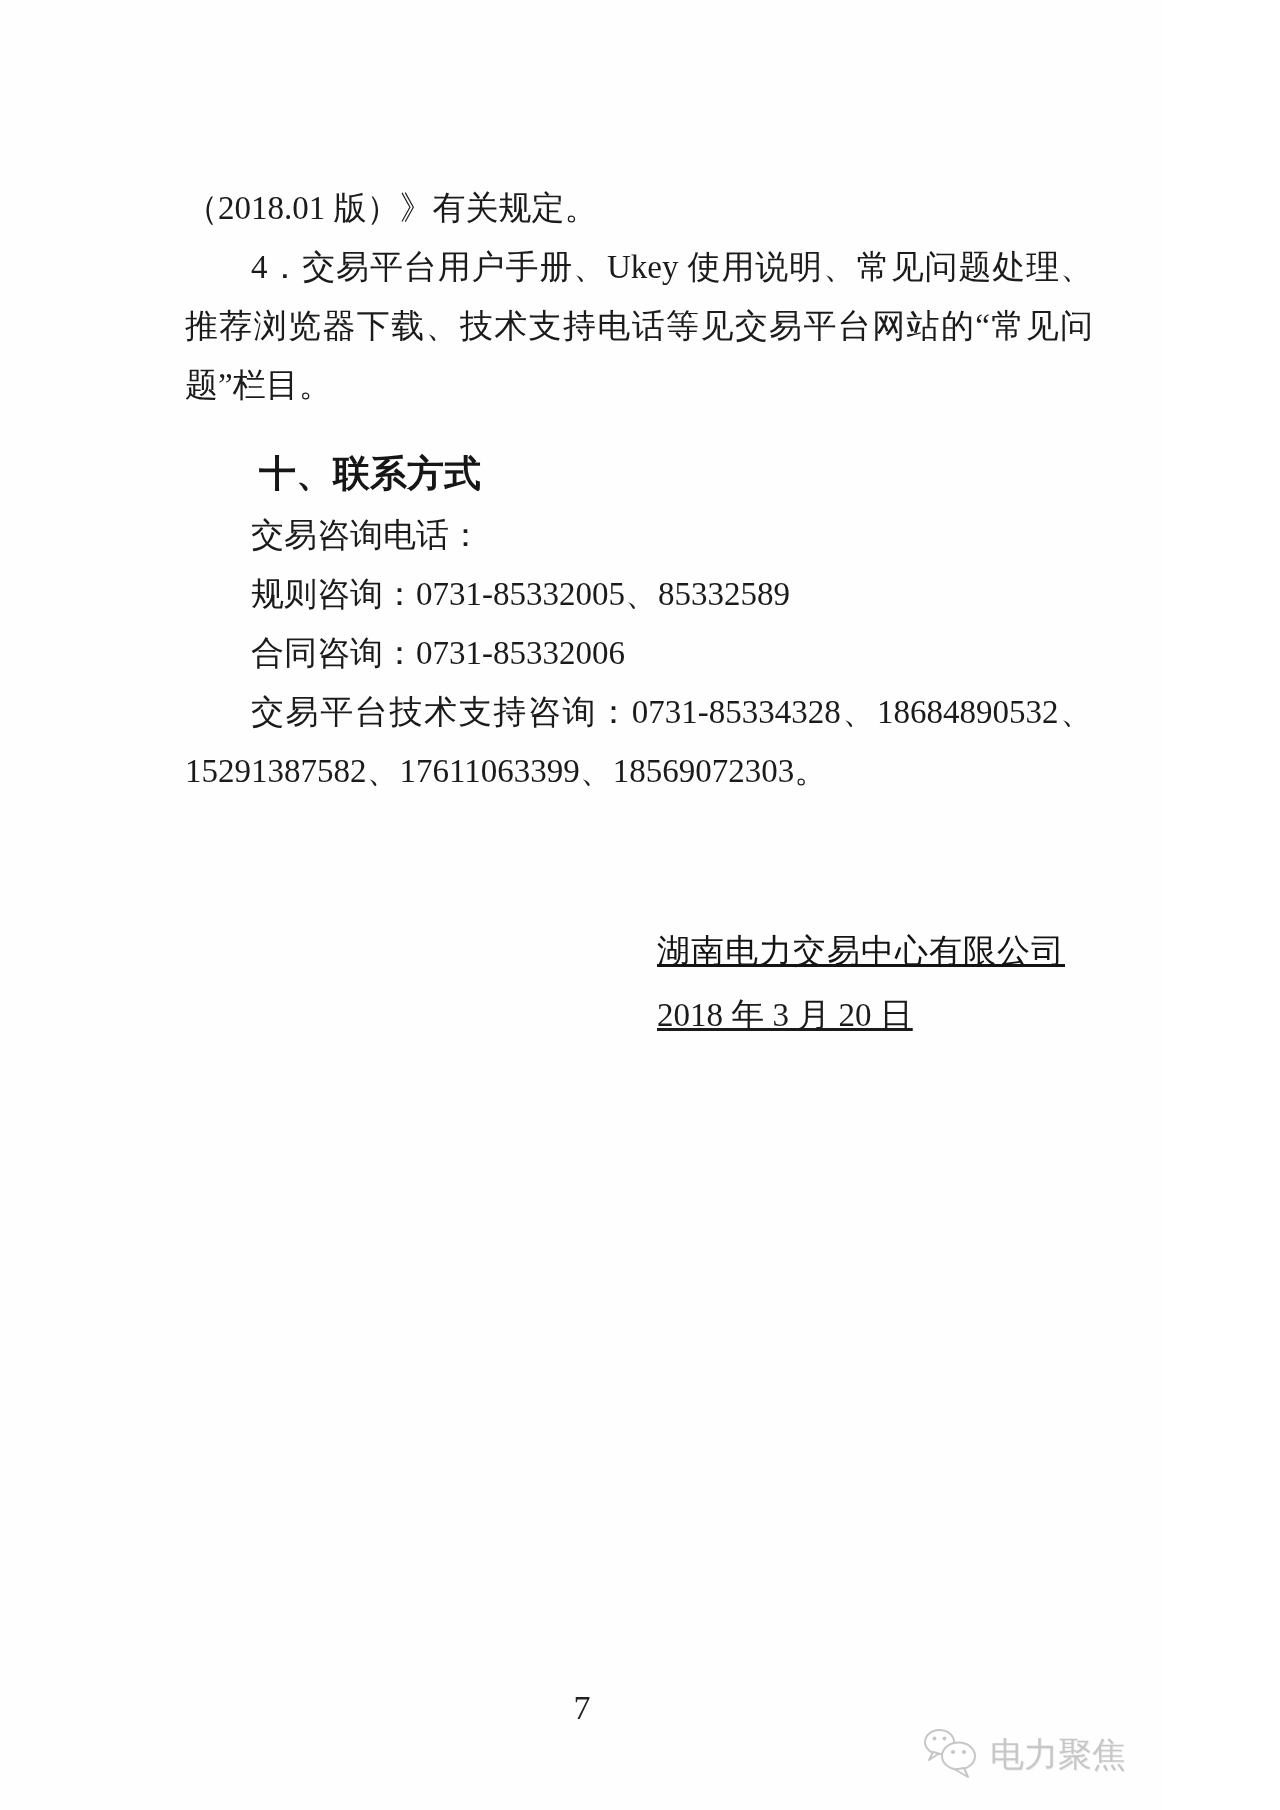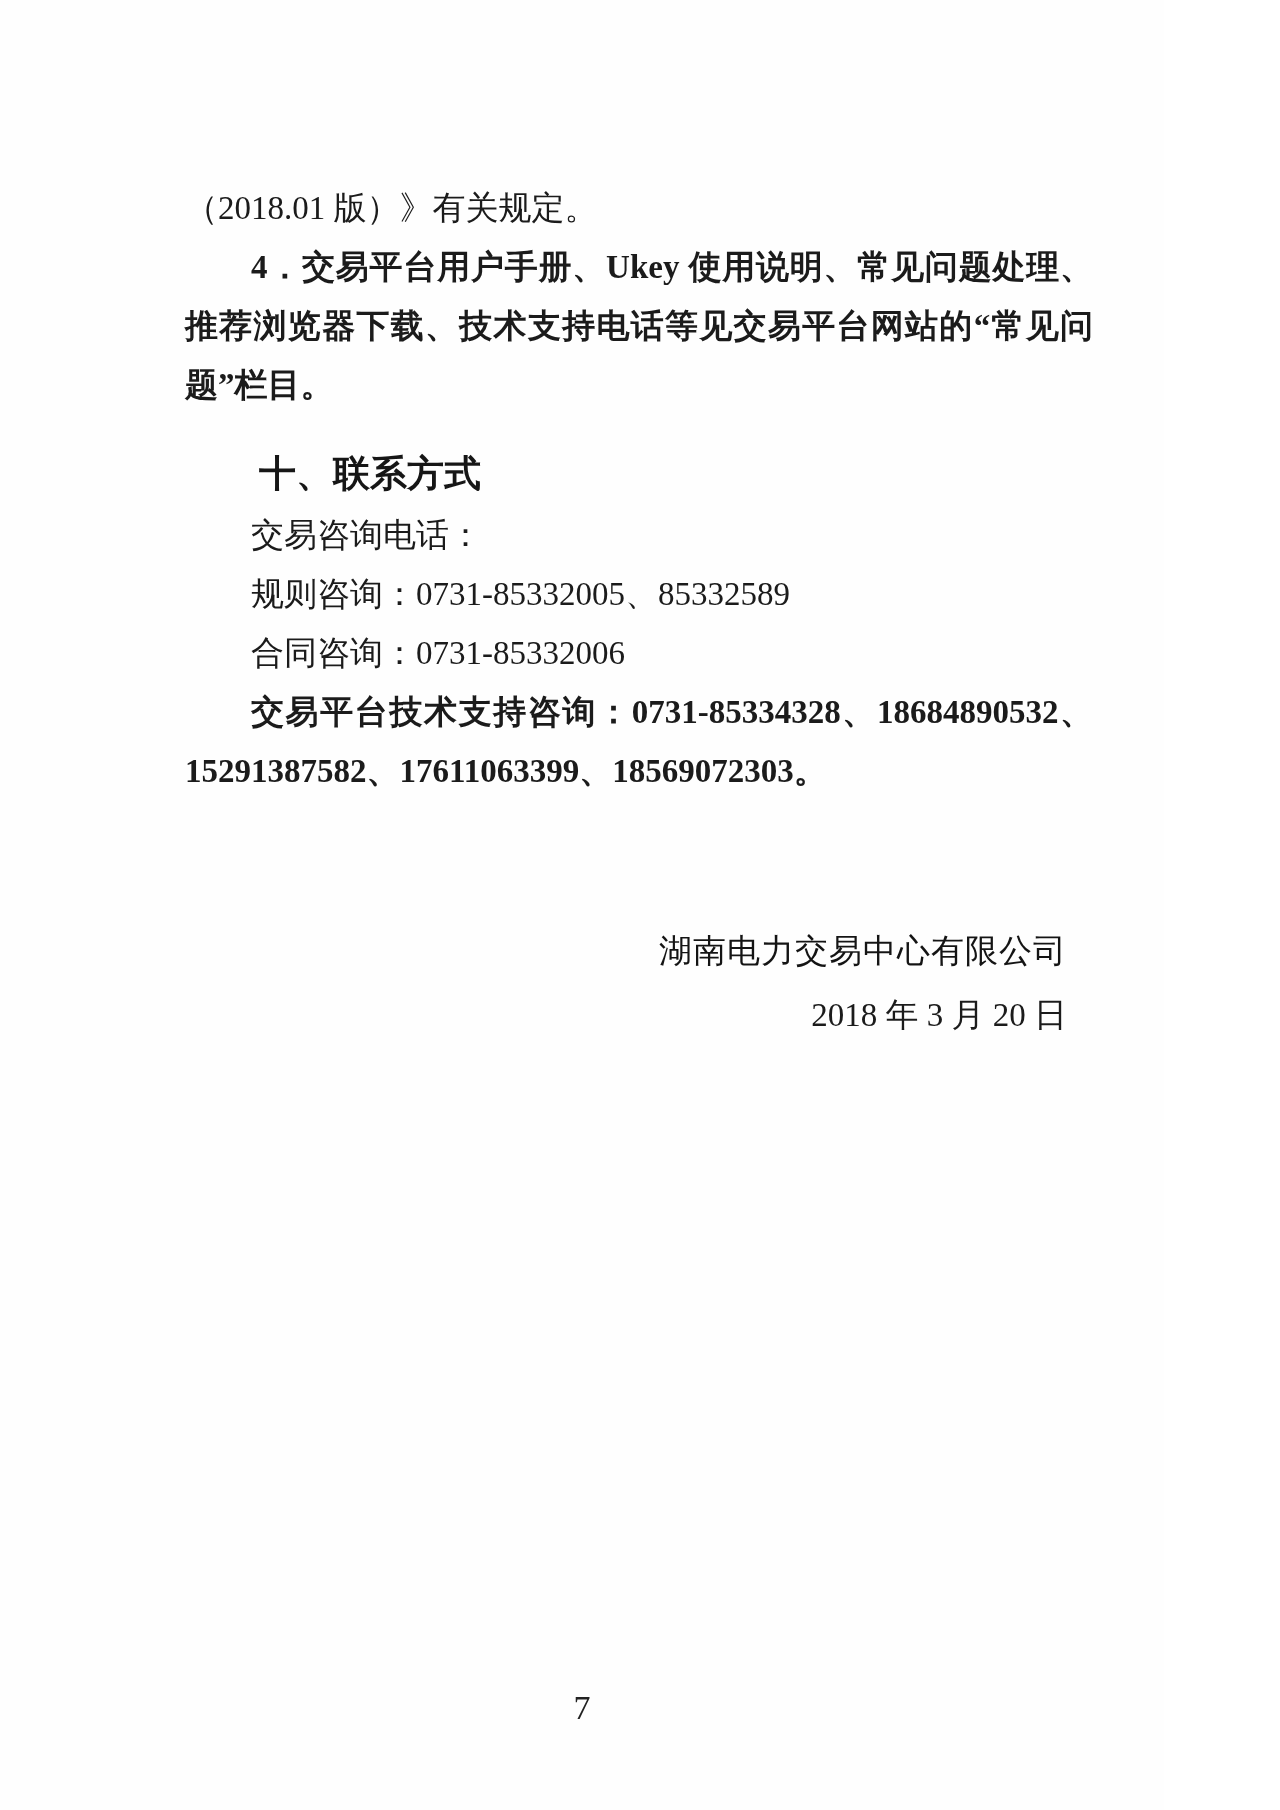--- a/index.html
+++ b/index.html
@@ -23,21 +23,20 @@
     width: 908px;
     font-size: 33px;
     line-height: 59px;
   }
   .content p {
     margin: 0;
     text-align: justify;
   }
   .para-indent {
     text-indent: 2em;
-    font-weight: bold;
   }
   .section-heading {
     margin: 32px 0 0 0;
     text-indent: 2em;
     font-family: Liberation Mono, monospace;
     font-weight: bold;
     font-size: 37px;
     line-height: 59px;
     color: #161616;
     text-align: left;
@@ -46,21 +45,22 @@
     text-indent: 2em;
     text-align: left;
   }
   .signature-block {
     margin: 118px 26px 0 auto;
     width: 410px;
     text-align: center;
     line-height: 64px;
   }
   .signature-block p {
-    text-align: right;
+    text-align: left;
+    text-decoration: underline;
   }
   .company-name {
     letter-spacing: 1px;
     color: #141414;
   }
   .page-number {
     position: absolute;
     top: 1688px;
     left: 0;
     width: 100%;
@@ -109,14 +109,37 @@
     <p class="para-indent">交易平台技术支持咨询：0731-85334328、18684890532、15291387582、17611063399、18569072303。</p>
 
     <div class="signature-block">
       <p class="company-name">湖南电力交易中心有限公司</p>
       <p>2018 年 3 月 20 日</p>
     </div>
   </div>
 
   <div class="page-number">7</div>
 
+  <div class="watermark">
+    <span class="wechat-icon">
+      <svg width="54" height="52" viewBox="0 0 54 52" xmlns="http://www.w3.org/2000/svg">
+        <g fill="#ffffff" stroke="#c6c6c6" stroke-width="2">
+          <ellipse cx="16.5" cy="14" rx="14.5" ry="12"></ellipse>
+          <path d="M10 24 L6 32 L16 25.5 Z" stroke-linejoin="round"></path>
+        </g>
+        <g fill="#c6c6c6" stroke="none">
+          <circle cx="11.5" cy="10.5" r="1.9"></circle>
+          <circle cx="21.5" cy="10.5" r="1.9"></circle>
+        </g>
+        <g fill="#ffffff" stroke="#c6c6c6" stroke-width="2">
+          <ellipse cx="35.5" cy="28" rx="16.5" ry="13.5"></ellipse>
+          <path d="M41 40 L45 49 L32 41.5 Z" stroke-linejoin="round"></path>
+        </g>
+        <g fill="#c6c6c6" stroke="none">
+          <circle cx="30" cy="24" r="2.1"></circle>
+          <circle cx="41" cy="24" r="2.1"></circle>
+        </g>
+      </svg>
+    </span>
+    <span class="watermark-label">电力聚焦</span>
+  </div>
 
 </div>
 
 </body></html>

